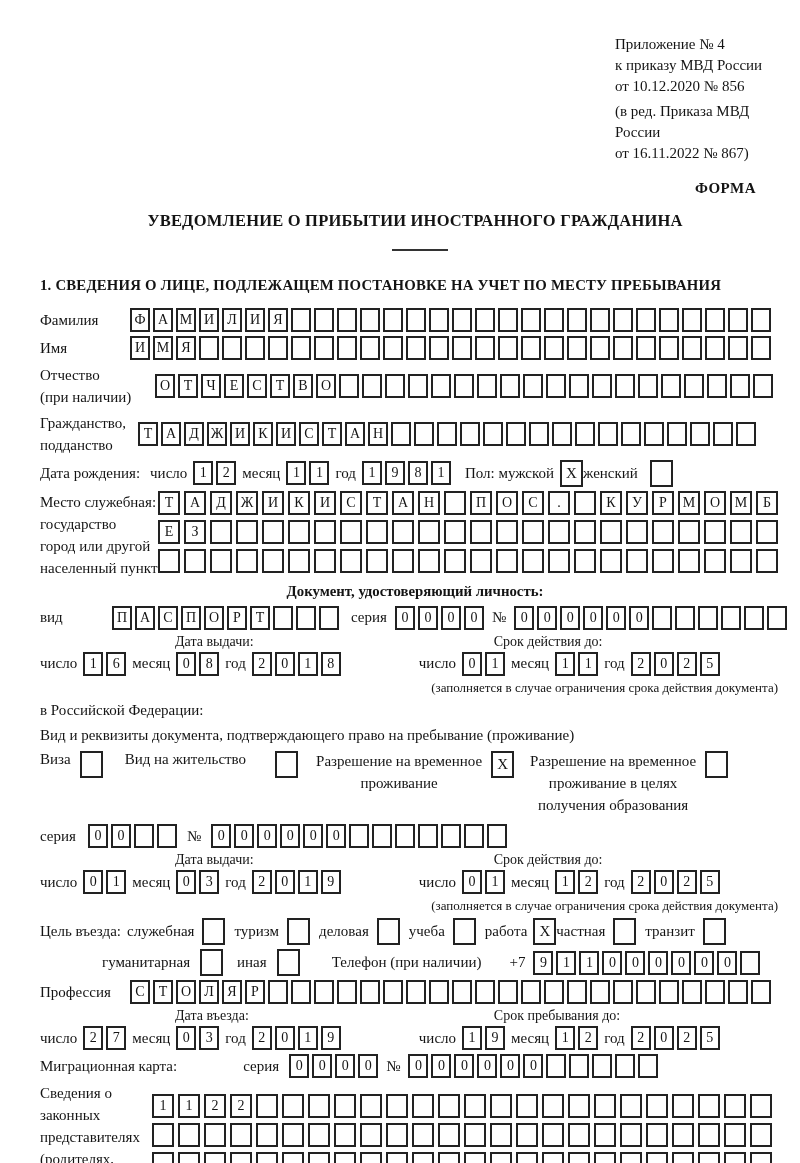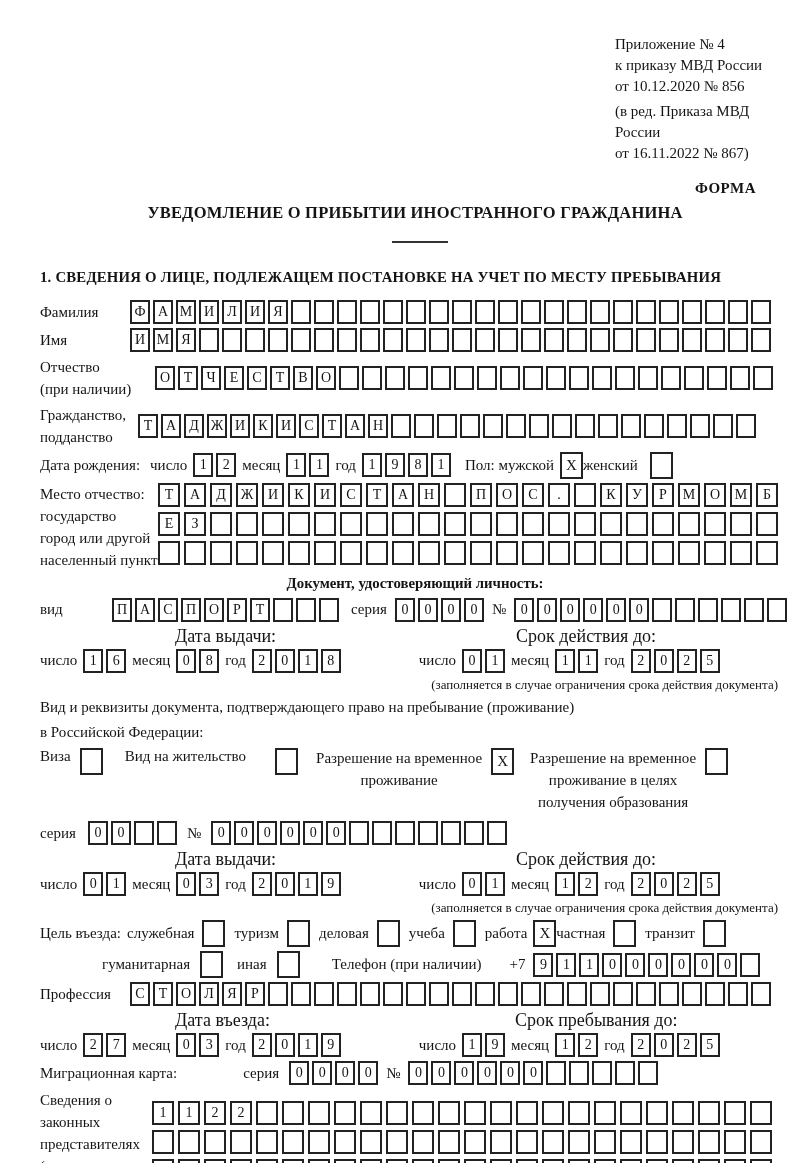--- a/index.html
+++ b/index.html
@@ -3,37 +3,37 @@
 <meta charset="utf-8">
 <style>
   html,body{margin:0;padding:0;background:#fff;}
   body{width:800px;height:1163px;overflow:hidden;color:#141414;
        font-family:"Liberation Serif","DejaVu Serif",serif;}
   .page{padding:34px 10px 0 40px;box-sizing:border-box;width:800px;}
 
   .hdr{margin-left:575px;font-size:15px;line-height:1.4;}
   .hdr .gap{height:4px;}
   .forma{margin-top:16px;padding-right:34px;text-align:right;font-weight:bold;font-size:15px;letter-spacing:.5px;}
-  .title{margin-top:4px;text-align:center;font-weight:bold;font-size:16.5px;line-height:1.5;letter-spacing:.2px;}
+  .title{margin-top:12px;text-align:center;font-weight:bold;font-size:16.5px;line-height:1.5;letter-spacing:.2px;}
   .uline{display:inline-block;width:56px;border-bottom:2px solid #333;height:.9em;margin-left:10px;}
   .sect{margin-top:18px;margin-bottom:14px;font-weight:bold;font-size:14.8px;letter-spacing:.2px;}
 
   .frow{display:flex;align-items:center;margin-bottom:4px;font-size:15px;}
   .frow.top{align-items:center;}
   .lblcol{flex:0 0 auto;line-height:22px;}
   .w90{width:90px;}.w118{width:118px;}.w112{width:112px;}
   .cells{display:flex;gap:3px;flex:0 0 auto;}
   .cell{flex:0 0 auto;width:20px;height:24px;border:2px solid #222;box-sizing:border-box;
         text-align:center;font-size:14px;line-height:20px;background:#fff;}
   .wide .cell{width:22px;}
   .wide{gap:4px;}
   .stack .cells{margin-bottom:5px;}
   .chk{flex:0 0 auto;width:23px;height:27px;border:2px solid #222;box-sizing:border-box;
        text-align:center;font-size:15px;line-height:23px;}
-  .dhead{display:flex;font-size:18px;margin:2px 0 2px 0;}
+  .dhead{display:flex;font-size:14px;margin:2px 0 2px 0;}
   .dgrow{display:flex;align-items:center;margin-bottom:4px;font-size:15px;}
   .dgroup{display:flex;align-items:center;gap:6px;}
   .note{font-size:13px;text-align:right;padding-right:12px;margin-bottom:4px;}
   .intro{font-size:15px;margin-bottom:4px;line-height:1.45;}
   .optrow{display:flex;align-items:flex-start;font-size:15px;margin:4px 0 8px 0;}
   .opt{display:flex;align-items:flex-start;gap:9px;}
   .optlines{text-align:center;line-height:1.45;}
   .repnote{font-size:13.2px;margin-left:100px;margin-top:4px;}
 </style>
 </head>
@@ -221,21 +221,21 @@
         </span>
     </span>
     <span style="margin-left:14px;">Пол: мужской</span>
     <span class="chk" style="margin-left:6px;">X</span>
     <span style="margin-left:0;">женский</span>
     <span class="chk" style="margin-left:12px;"></span>
   </div>
 
   <div class="frow top stack">
     <span class="lblcol w118">
-      <div>Место отчество:</div>
+      <div>Место служебная:</div>
       <div>государство</div>
       <div>город или другой</div>
       <div>населенный пункт</div>
     </span>
     <span>
       <span class="cells wide">
           <span class="cell">Т</span>
           <span class="cell">А</span>
           <span class="cell">Д</span>
           <span class="cell">Ж</span>
@@ -396,22 +396,22 @@
           <span class="cell">2</span>
           <span class="cell">0</span>
           <span class="cell">2</span>
           <span class="cell">5</span>
         </span>
     </span>
   </div>
 
   <div class="note">(заполняется в случае ограничения срока действия документа)</div>
 
+  <div class="intro">в Российской Федерации:</div>
   <div class="intro">Вид и реквизиты документа, подтверждающего право на пребывание (проживание)</div>
-  <div class="intro">в Российской Федерации:</div>
 
   <div class="optrow">
     <span class="opt">
       <span>Виза</span>
       <span class="chk"></span>
     </span>
     <span class="opt" style="margin-left:22px;">
       <span>Вид на жительство</span>
       <span class="chk" style="margin-left:20px;"></span>
     </span>

